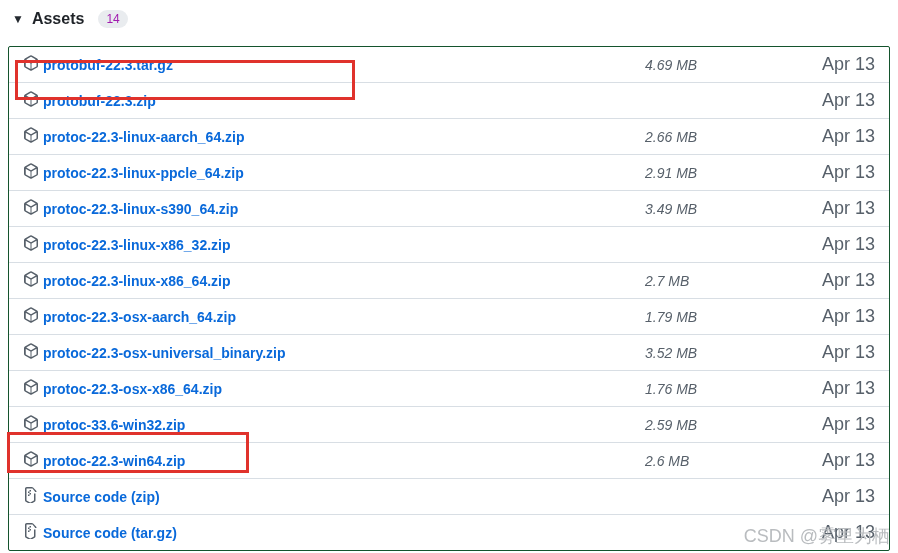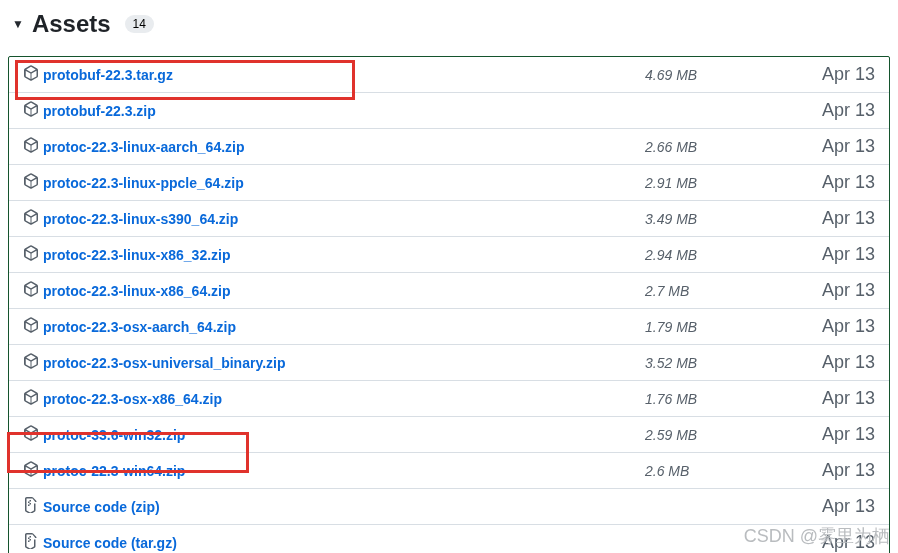--- a/index.html
+++ b/index.html
@@ -17,27 +17,27 @@
     gap: 8px;
     padding: 10px 4px 18px 4px;
   }
   .caret {
     display: inline-block;
     transform: rotate(0deg);
     font-size: 12px;
     color: #24292f;
   }
   .title {
-    font-size: 24px;
+    font-size: 16px;
     font-weight: 600;
     color: #1f2328;
   }
   .count-badge {
     background: #e9ecef;
-    color: #000000;
+    color: #a21caf;
     font-size: 12px;
     font-weight: 500;
     border-radius: 20px;
     padding: 2px 8px;
     margin-left: 6px;
   }
   .assets-box {
     border: 1px solid #14532d;
     border-radius: 2px;
     overflow: hidden;
@@ -159,21 +159,20 @@
         <div class="size">3.49 MB</div>
         <div class="date">Apr 13</div>
       </div>
       <div class="asset-row">
         <div class="left">
           <span><svg class="icon" viewBox="0 0 16 16" fill="currentColor">
               <path d="M8.878.392a1.75 1.75 0 0 0-1.756 0l-5.25 3.045A1.75 1.75 0 0 0 1 4.951v6.098c0 .624.332 1.2.872 1.514l5.25 3.045a1.75 1.75 0 0 0 1.756 0l5.25-3.045c.54-.313.872-.89.872-1.514V4.951c0-.624-.332-1.2-.872-1.514L8.878.392ZM7.875 1.69a.25.25 0 0 1 .25 0l4.63 2.685L8 7.133 3.245 4.375l4.63-2.685ZM2.5 5.677l5 2.9v5.524l-4.628-2.683a.25.25 0 0 1-.122-.216V5.677Zm6 8.424V8.577l5-2.9v5.525a.25.25 0 0 1-.122.216L8.5 14.101Z"></path>
             </svg></span>
           <a class="link" href="#">protoc-22.3-linux-x86_32.zip</a>
         </div>
-        <div class="size">2.94 MB</div>
         <div class="date">Apr 13</div>
       </div>
       <div class="asset-row">
         <div class="left">
           <span><svg class="icon" viewBox="0 0 16 16" fill="currentColor">
               <path d="M8.878.392a1.75 1.75 0 0 0-1.756 0l-5.25 3.045A1.75 1.75 0 0 0 1 4.951v6.098c0 .624.332 1.2.872 1.514l5.25 3.045a1.75 1.75 0 0 0 1.756 0l5.25-3.045c.54-.313.872-.89.872-1.514V4.951c0-.624-.332-1.2-.872-1.514L8.878.392ZM7.875 1.69a.25.25 0 0 1 .25 0l4.63 2.685L8 7.133 3.245 4.375l4.63-2.685ZM2.5 5.677l5 2.9v5.524l-4.628-2.683a.25.25 0 0 1-.122-.216V5.677Zm6 8.424V8.577l5-2.9v5.525a.25.25 0 0 1-.122.216L8.5 14.101Z"></path>
             </svg></span>
           <a class="link" href="#">protoc-22.3-linux-x86_64.zip</a>
         </div>
         <div class="size">2.7 MB</div>

